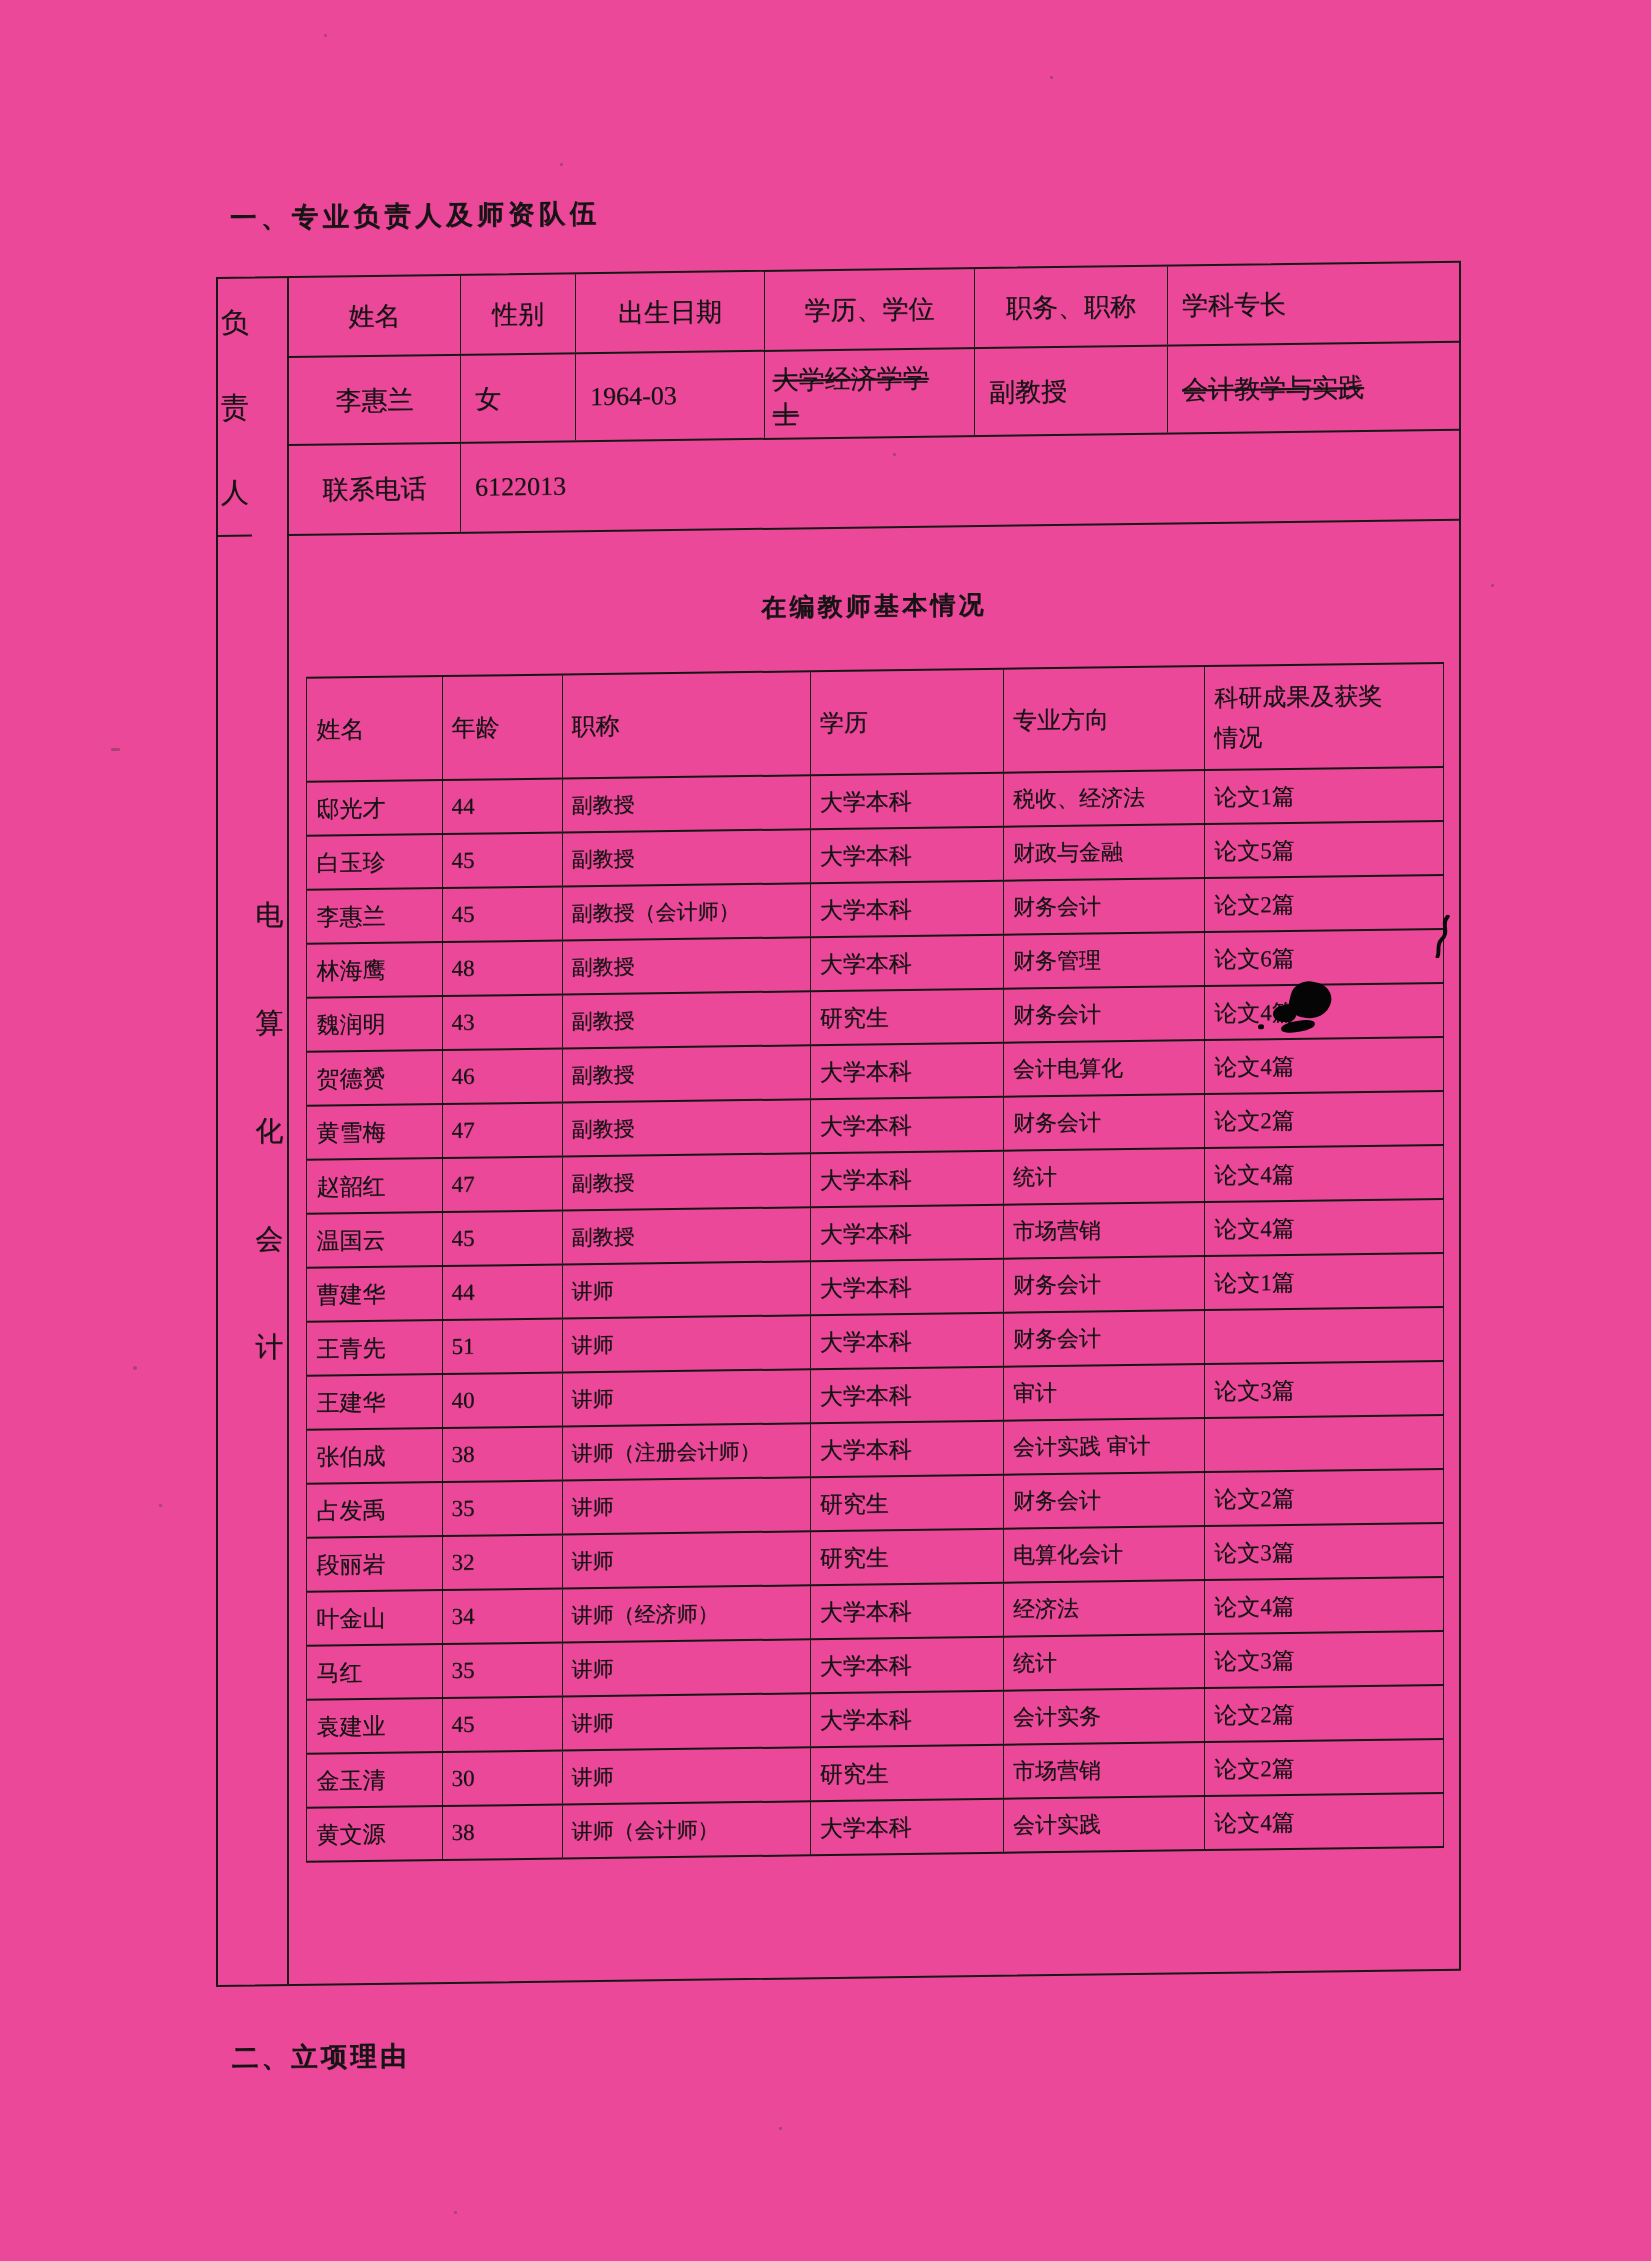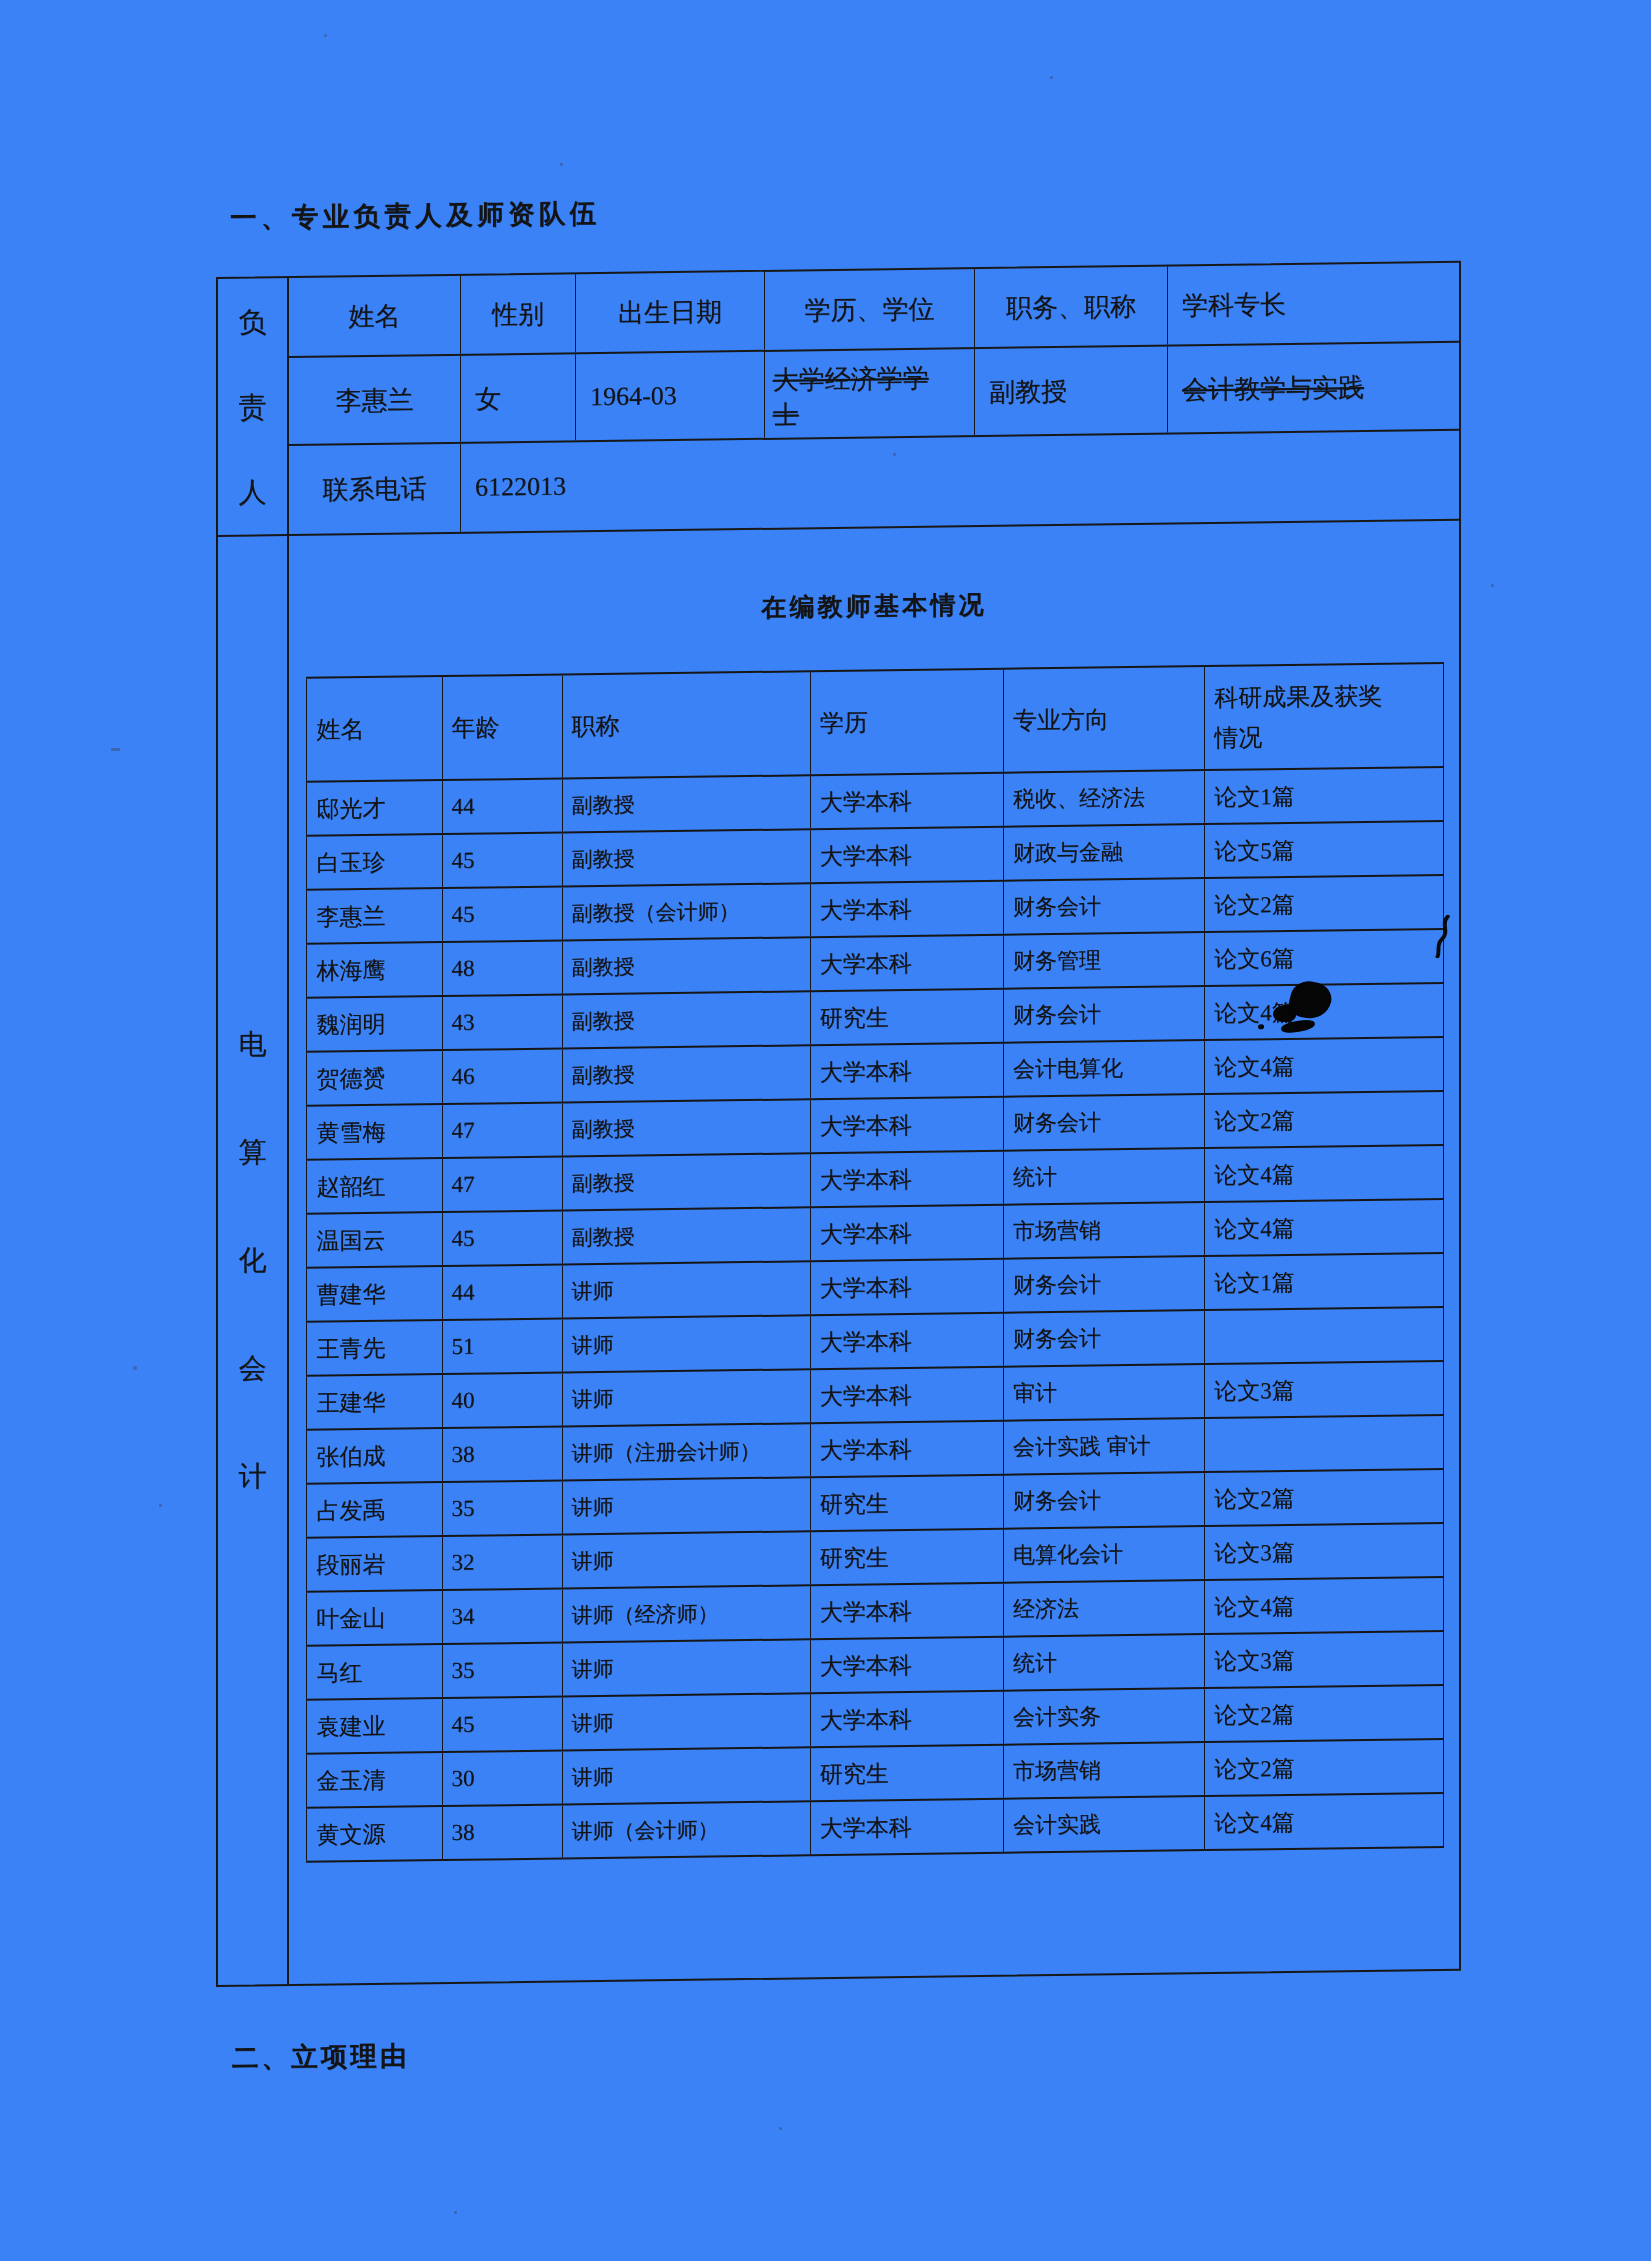--- a/index.html
+++ b/index.html
@@ -1,26 +1,26 @@
 <!DOCTYPE html>
 <html style="font-size:10.3px"><head>
 <meta charset="utf-8">
 <style>
   html,body{margin:0;padding:0;background:#e8e8e8;}
-  .sheet{position:relative;width:1651px;height:2261px;background:#3b82f6;overflow:hidden;
+  .sheet{position:relative;width:1651px;height:2261px;background:#ec4899;overflow:hidden;
          font-family:"Liberation Serif","DejaVu Serif",serif;color:#141414;}
   .tilt{position:absolute;inset:0;transform:skewY(-0.75deg);transform-origin:219px 0;}
   .h1{position:absolute;left:230px;top:201px;font-size:26.4px;font-weight:700;letter-spacing:4.5px;
       text-shadow:0.5px 0.5px 0 rgba(0,0,0,.5);}
   .h2{position:absolute;left:232px;top:2041px;font-size:26.4px;font-weight:700;letter-spacing:3.2px;
       text-shadow:0.5px 0.5px 0 rgba(0,0,0,.5);}
   .outer{position:absolute;left:216px;top:277px;width:1245px;height:1710px;
          border:2.6px solid #181818;box-sizing:border-box;display:flex;
          text-shadow:0.4px 0.4px 0 rgba(0,0,0,.45);}
-  .leftcol{width:71px;border-right:2.6px solid #181818;box-sizing:border-box;display:flex;flex-direction:column;}
+  .leftcol{width:71px;border-right:2.6px solid #181818;box-sizing:border-box;display:flex;}
   .vcell{display:flex;align-items:center;justify-content:center;box-sizing:border-box;}
   .vcell.top{height:258px;border-bottom:2.6px solid #181818;}
   .vcell.bot{flex:1;}
   .vtext{width:1.2em;word-break:break-all;font-size:28px;text-align:center;}
   .vtext.lead{line-height:85px;}
   .vtext.staff{line-height:108px;}
   .main{flex:1;display:flex;flex-direction:column;box-sizing:border-box;}
   .trow{display:flex;box-sizing:border-box;border-bottom:2.6px solid #181818;}
   .r1{height:80px;}
   .r2{height:88px;}

